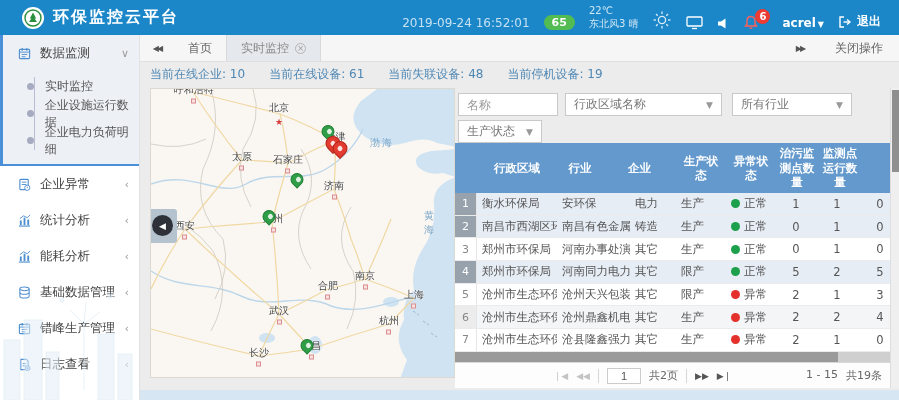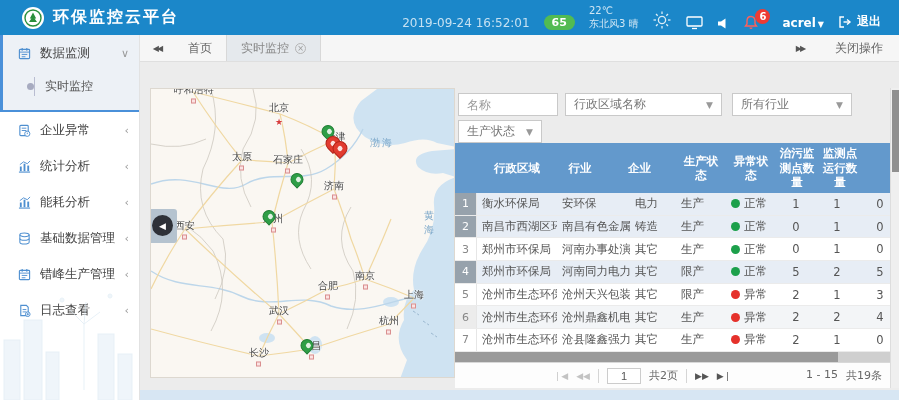--- a/index.html
+++ b/index.html
@@ -184,20 +184,28 @@
               </svg>
             </span>
             <span class="glabel">数据监测</span>
             <span class="gchev">∨</span>
           </div>
           <ul class="sub">
             <li>
               <span class="dot"></span>
               <span>实时监控</span>
             </li>
+            <li>
+              <span class="dot"></span>
+              <span>企业设施运行数据</span>
+            </li>
+            <li>
+              <span class="dot"></span>
+              <span>企业电力负荷明细</span>
+            </li>
           </ul>
         </div>
         <div class="side-group">
           <div class="group-head">
             <span class="gicon">
               <svg viewBox="0 0 14 14" width="13" height="13">
                 <rect x="2" y="1.5" width="9" height="11" rx="1" fill="none" stroke="currentColor" stroke-width="1.2"></rect>
                 <line x1="4" y1="4.5" x2="9" y2="4.5" stroke="currentColor"></line>
                 <line x1="4" y1="7" x2="9" y2="7" stroke="currentColor"></line>
                 <circle cx="10" cy="10.5" r="2.8" fill="#fff" stroke="currentColor"></circle>
@@ -311,20 +319,26 @@
           <span>实时监控</span>
           <span class="tab-close">×</span>
         </span>
       </span>
     <span class="tabbar-right">
       <span class="tab-scroll">▶▶</span>
       <span class="close-ops">关闭操作</span>
     </span>
   </div>
 
+  <div class="stats-bar" id="stats-bar">
+      <div class="stat"><span>当前在线企业: </span><b>10</b></div>
+      <div class="stat"><span>当前在线设备: </span><b>61</b></div>
+      <div class="stat"><span>当前失联设备: </span><b>48</b></div>
+      <div class="stat"><span>当前停机设备: </span><b>19</b></div>
+    </div>
 
   <div class="map">
     <svg class="basemap" width="305" height="290" viewBox="0 0 305 290">
       <rect width="305" height="290" fill="#faf7f2"></rect>
       <path d="M210,12 Q193,32 214,48 Q233,60 254,54 Q274,47 286,54 L305,58 L305,0 L226,0 Z" fill="#cfe3f2"></path>
       <path d="M305,60 L281,62 Q259,66 267,78 Q277,87 292,84 L305,88 Z" fill="#cfe3f2"></path>
       <path d="M305,88 Q281,96 283,116 Q285,141 271,161 Q259,181 263,201 Q251,211 253,231 Q241,251 256,271 L249,290 L305,290 Z" fill="#cfe3f2"></path>
       <ellipse cx="240" cy="213" rx="8" ry="5" fill="#cfe3f2"></ellipse>
       <ellipse cx="164" cy="256" rx="7" ry="9" fill="#cfe3f2"></ellipse>
       <ellipse cx="116" cy="249" rx="8" ry="5" fill="#cfe3f2"></ellipse>

